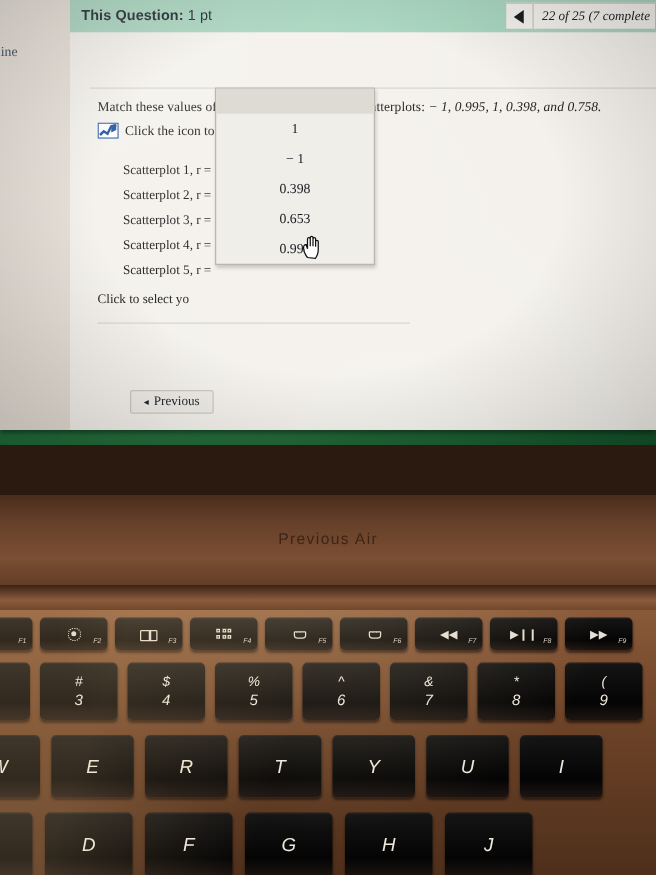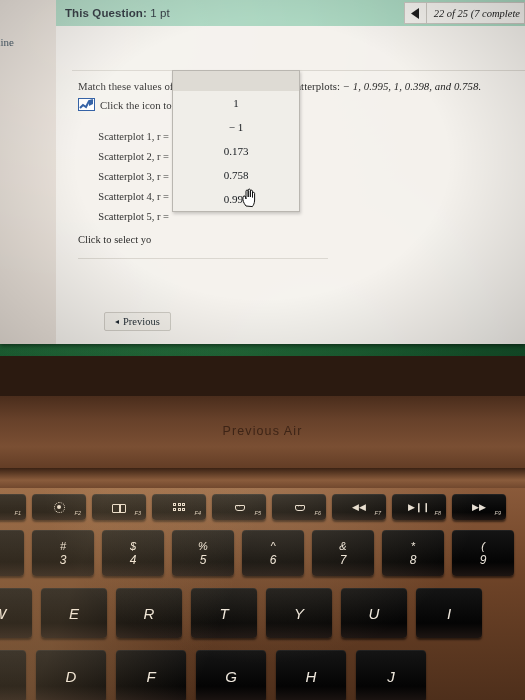--- a/index.html
+++ b/index.html
@@ -318,22 +318,22 @@
         </div>
       </div>
 
       <div id="click-note">Click to select yo</div>
       <div id="bottom-rule"></div>
 
       <div id="dropdown">
         <div class="opt blank"></div>
         <div class="opt">1</div>
         <div class="opt">− 1</div>
-        <div class="opt">0.173</div>
-        <div class="opt">0.758</div>
+        <div class="opt">0.398</div>
+        <div class="opt">0.653</div>
         <div class="opt">0.995</div>
       </div>
 
       <svg id="cursor" viewBox="0 0 18 20">
         <path d="M5,18 C2.5,15 1.5,12 2,9 C2.6,7.4 4,7.6 4.4,9.2 L5,11 L5,3.2 C5,1.6 7.2,1.6 7.2,3.2 L7.2,9 L7.2,2.2 C7.2,0.7 9.4,0.7 9.4,2.2 L9.4,9 L9.4,3.2 C9.4,1.8 11.5,1.8 11.5,3.2 L11.5,9.4 L11.5,5.4 C11.5,4 13.6,4 13.6,5.4 L13.6,12 C13.6,15.5 12.2,17.4 11.4,18.6 Z" fill="#ffffff" stroke="#111" stroke-width="1"></path>
       </svg>
 
       <div id="prev-btn">
         <span style="font-size:8px">◂</span>
         <span>Previous</span>

